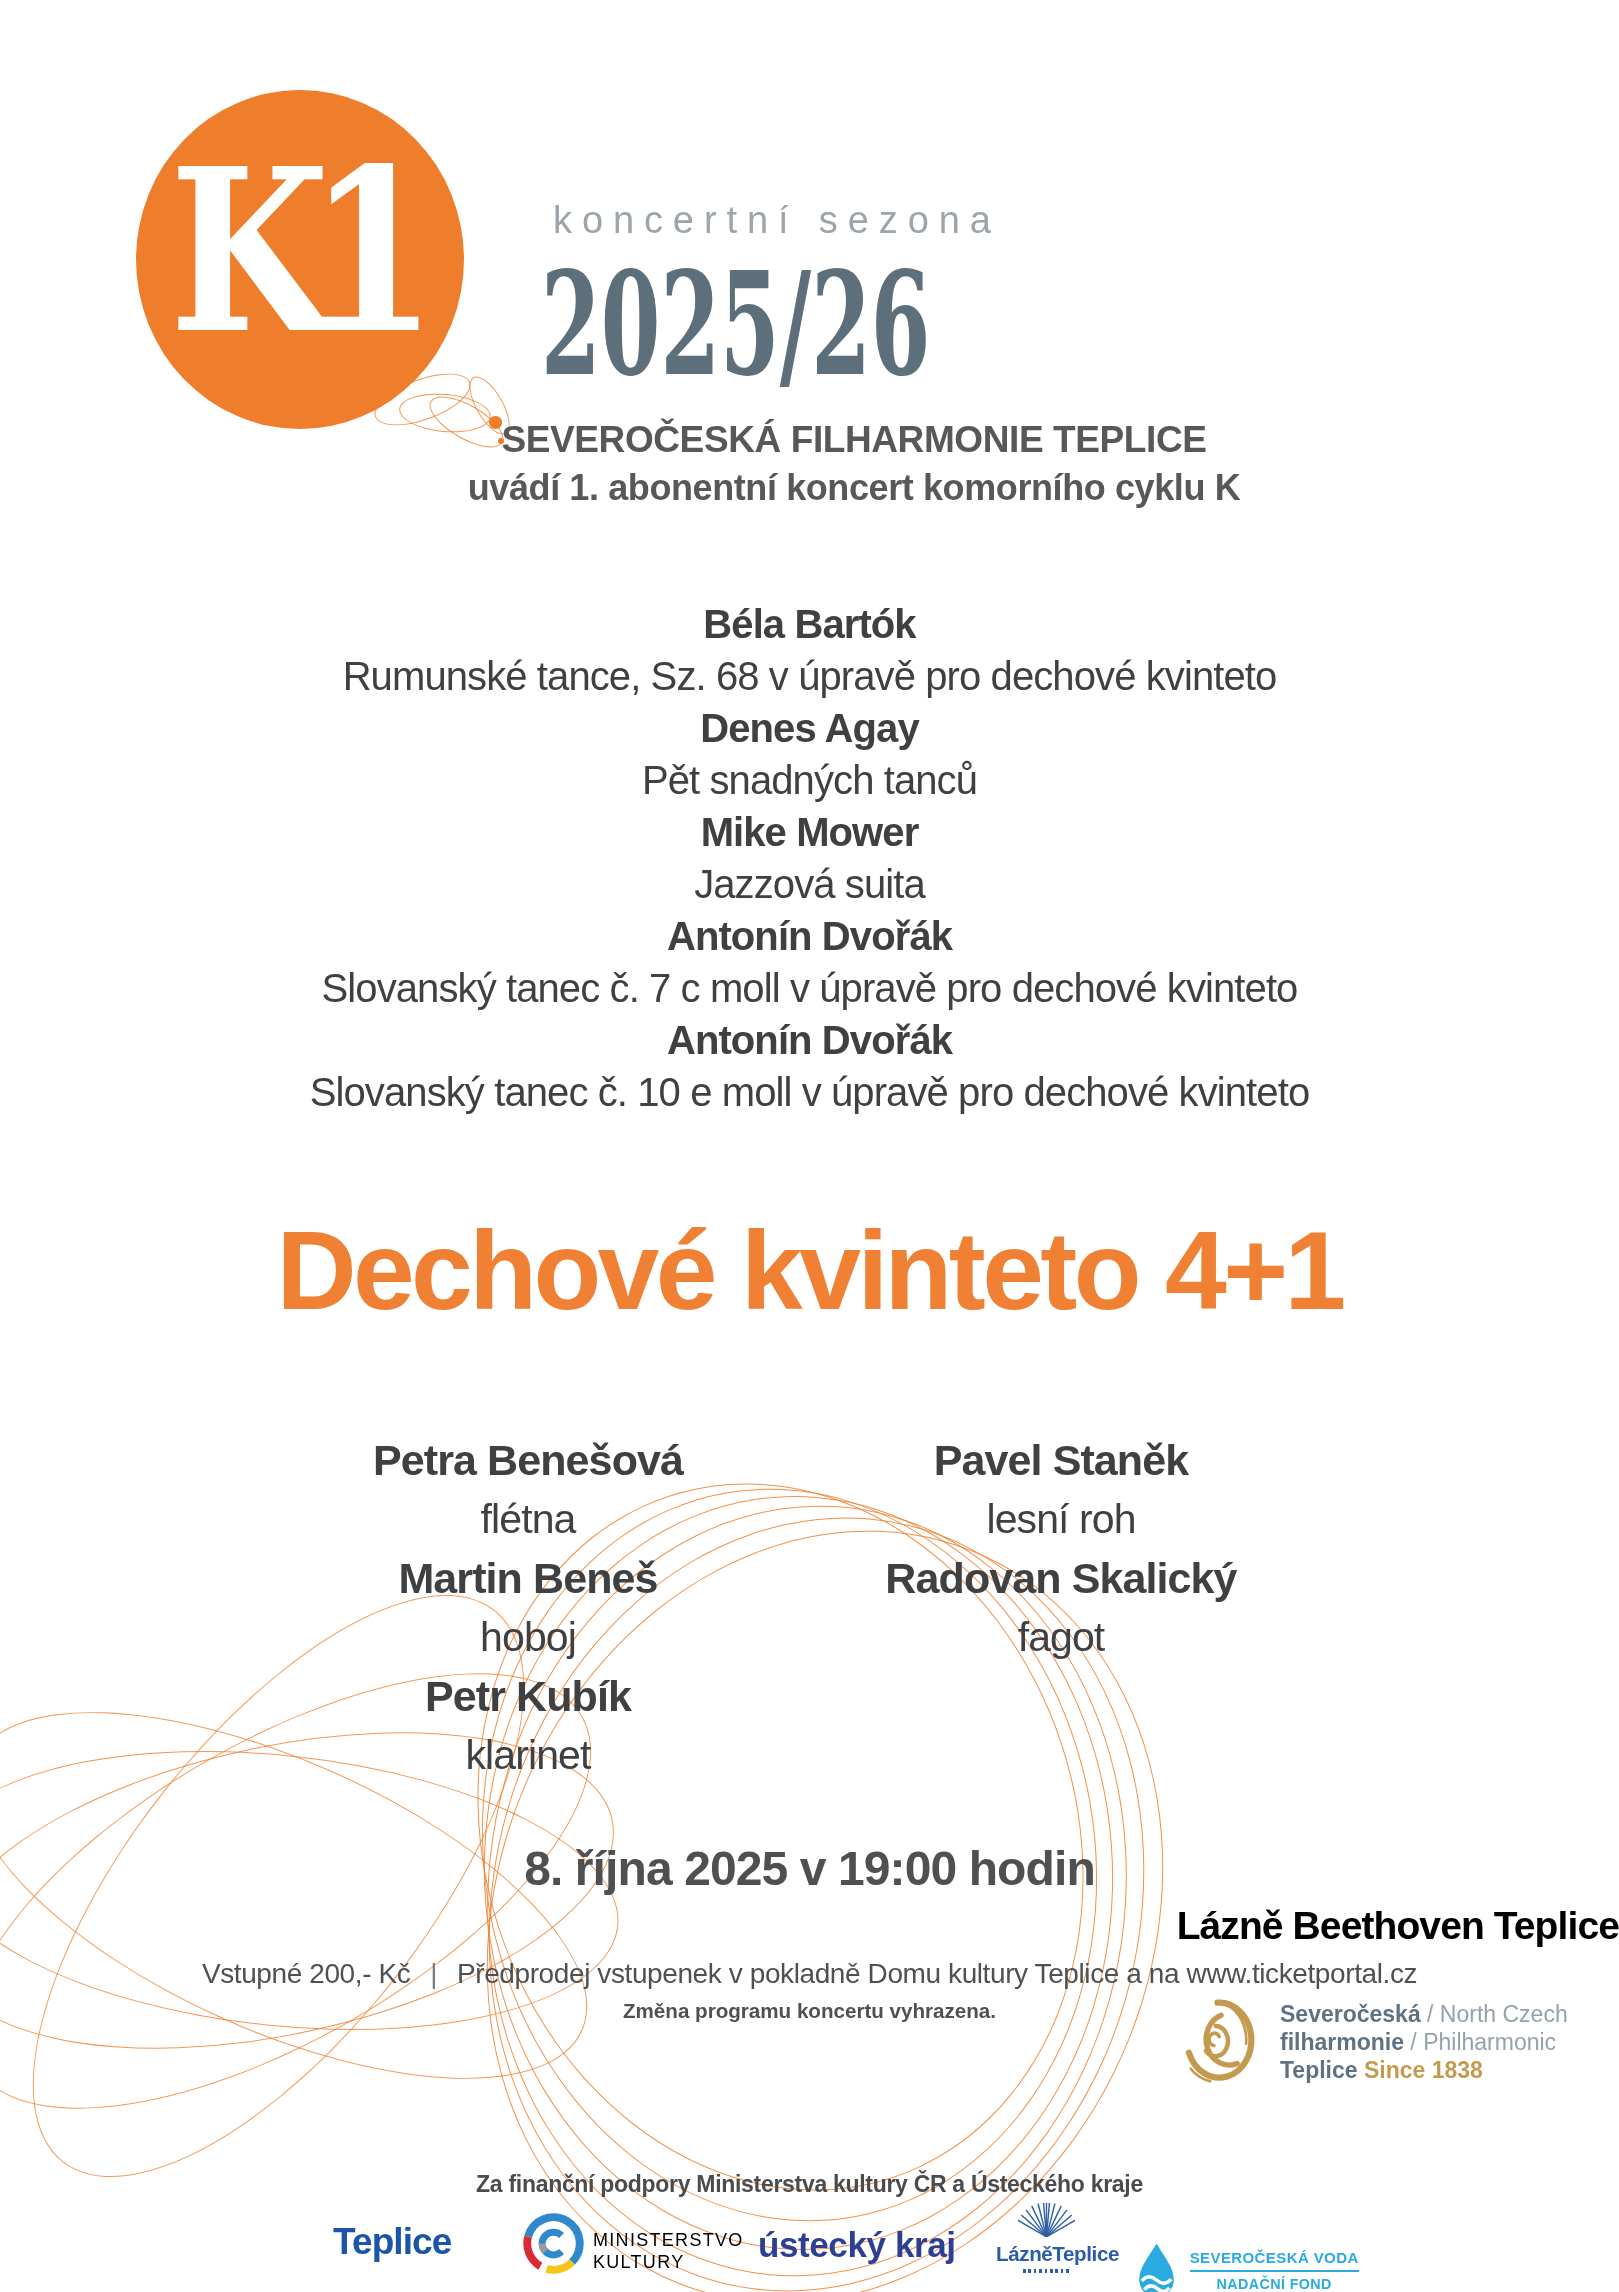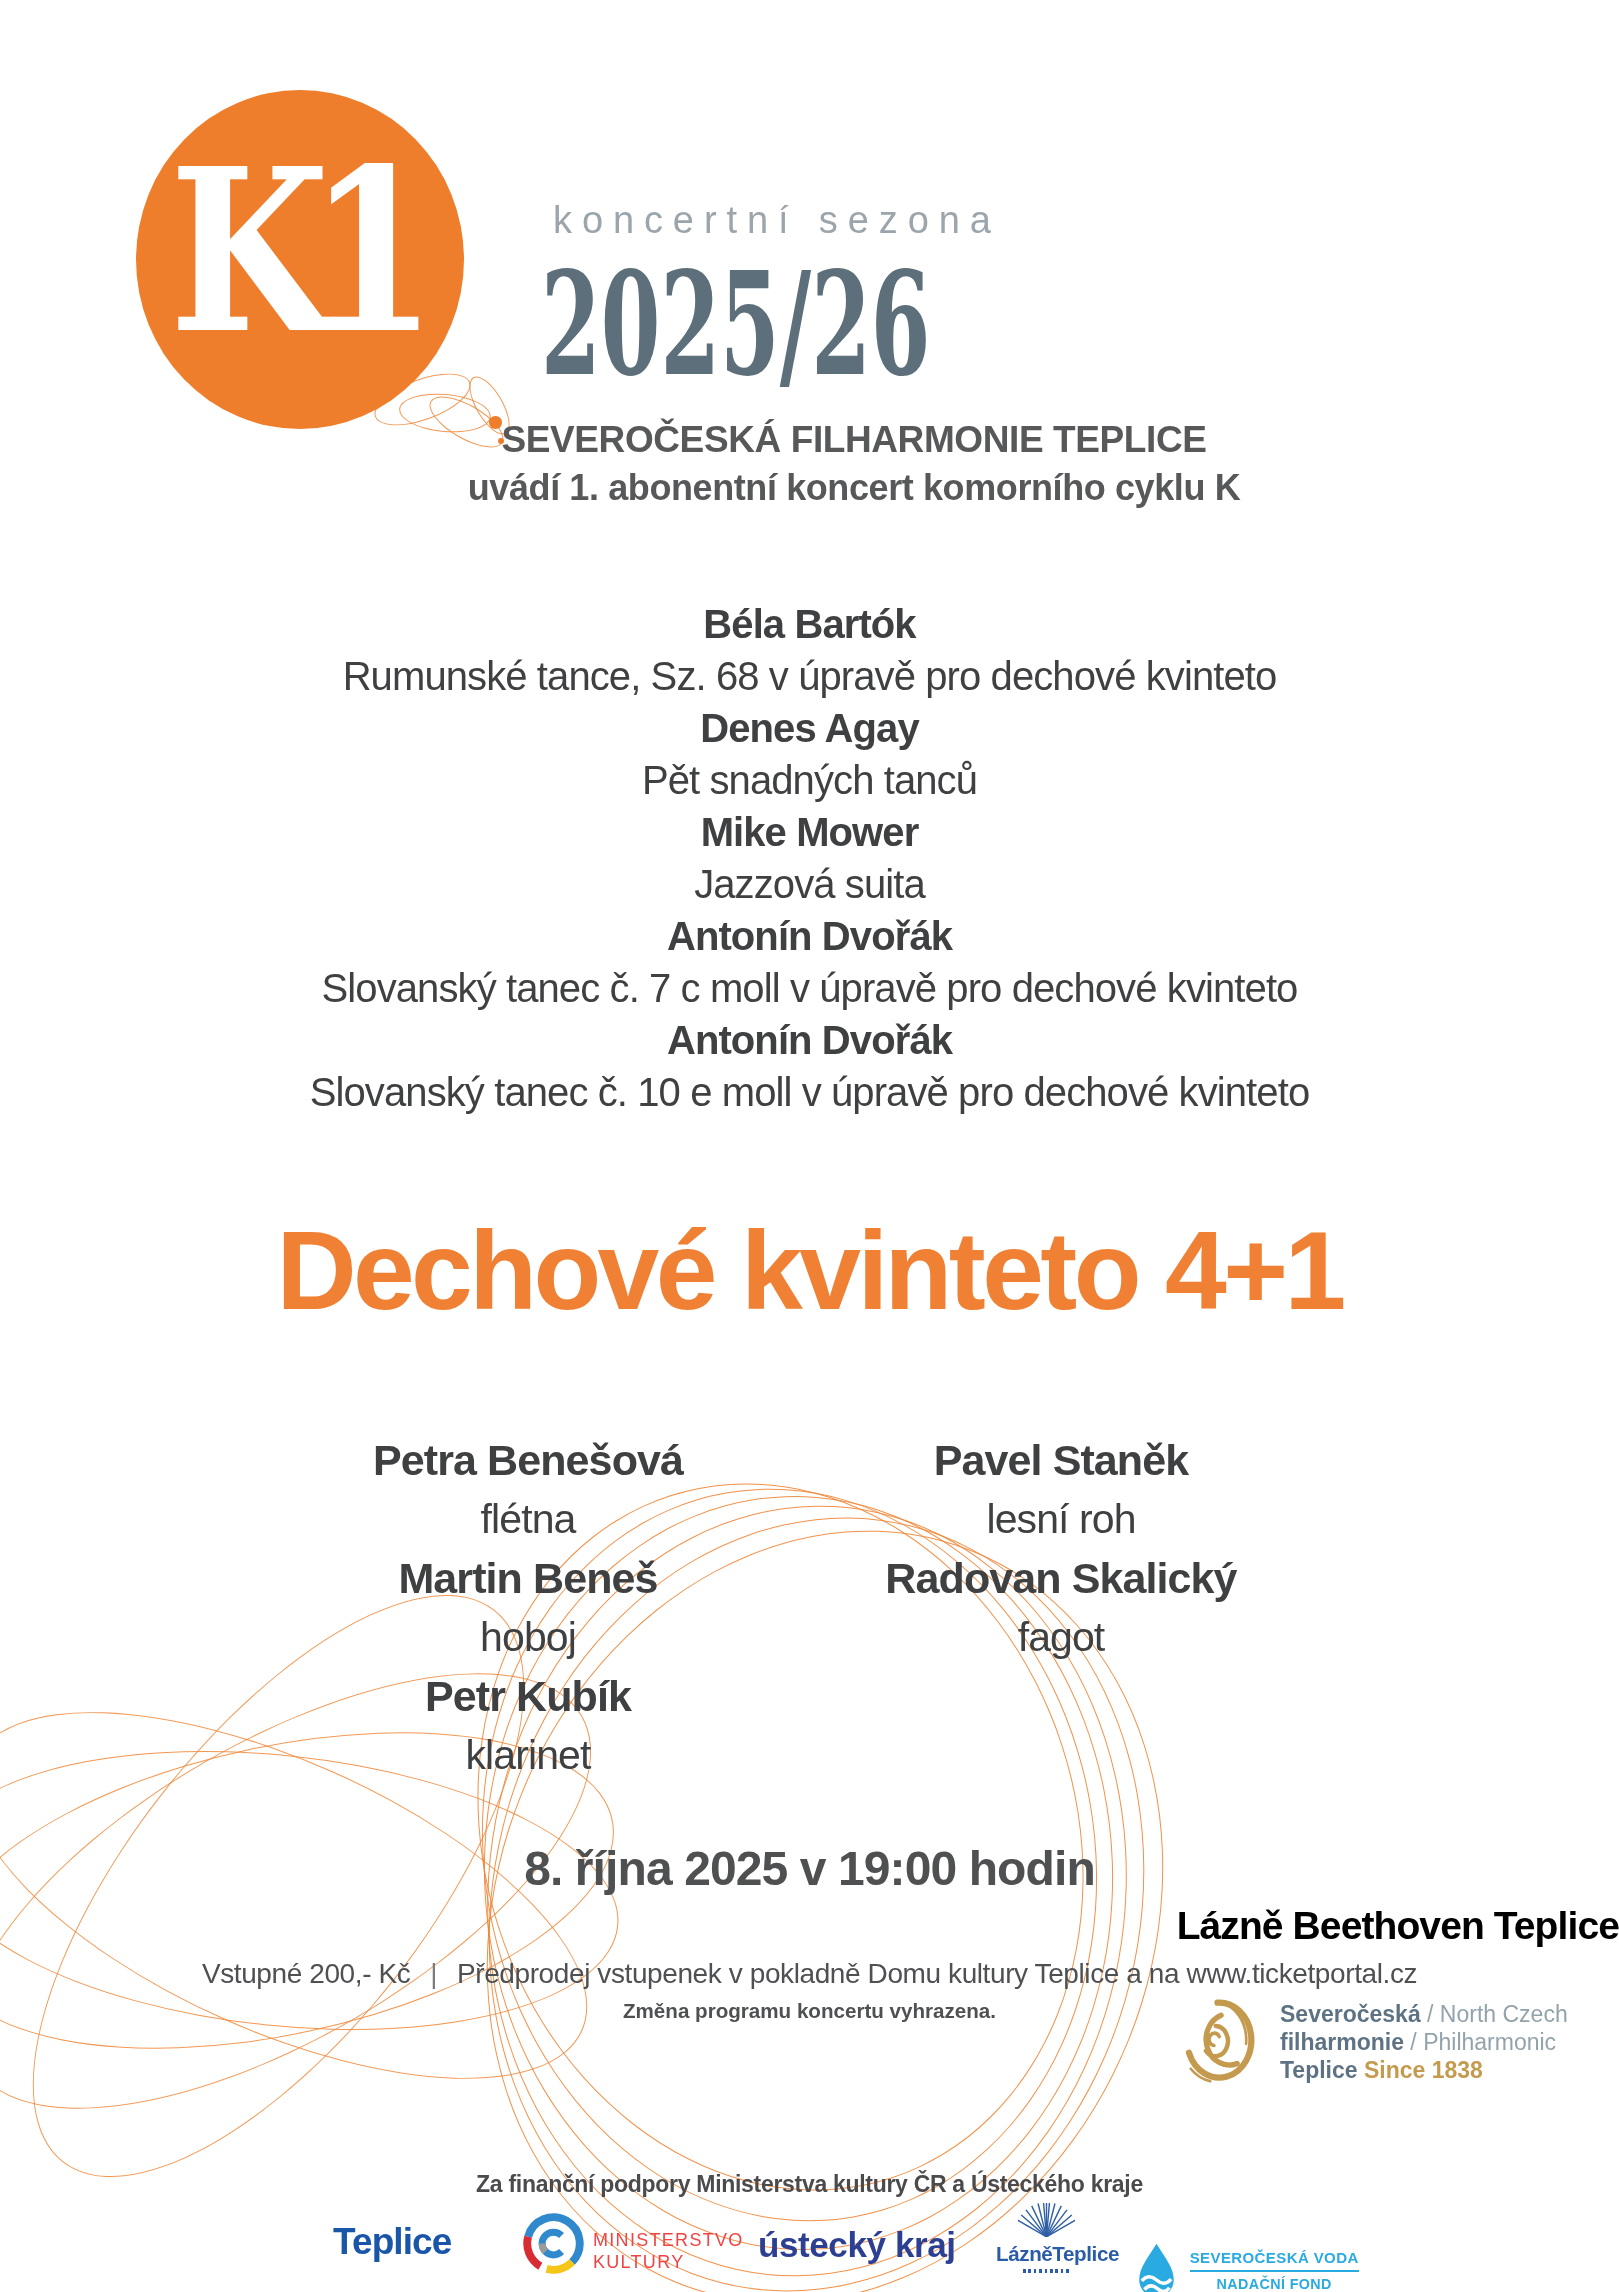--- a/index.html
+++ b/index.html
@@ -95,21 +95,21 @@
     position:absolute; left:0; top:2171px; width:1619px; z-index:2;
     text-align:center; font-size:23px; font-weight:bold; letter-spacing:-0.3px; color:#4b4b4d;
   }
   .logo-teplice{
     position:absolute; left:333px; top:2221px; z-index:2;
     font-size:37px; font-weight:bold; color:#1a56a8; letter-spacing:-0.9px;
   }
   .min-icon{position:absolute; left:522px; top:2212px; z-index:2;}
   .min-text{
     position:absolute; left:593px; top:2230px; z-index:2;
-    font-size:18px; line-height:21.5px; letter-spacing:1.3px; color:#ef4444;
+    font-size:18px; line-height:21.5px; letter-spacing:1.3px; color:#000000;
   }
   .logo-ustecky{
     position:absolute; left:758px; top:2225px; z-index:2;
     font-size:35px; font-weight:bold; color:#2d3f92; letter-spacing:-0.4px;
   }
   .lazne{position:absolute; left:996px; top:2201px; width:100px; z-index:2; text-align:center;}
   .lazne .word{font-size:20.6px; font-weight:bold; color:#2b5ca9; letter-spacing:-0.4px; margin-top:1.8px;}
   .lazne .sub{height:3.6px; width:47px; margin:3.6px auto 0;
     background:repeating-linear-gradient(90deg,#2b5ca9 0 2.7px,transparent 2.7px 5.4px);}
   .voda{position:absolute; left:1134px; top:2210px; z-index:2; display:flex; align-items:center;margin-top:32px;}

